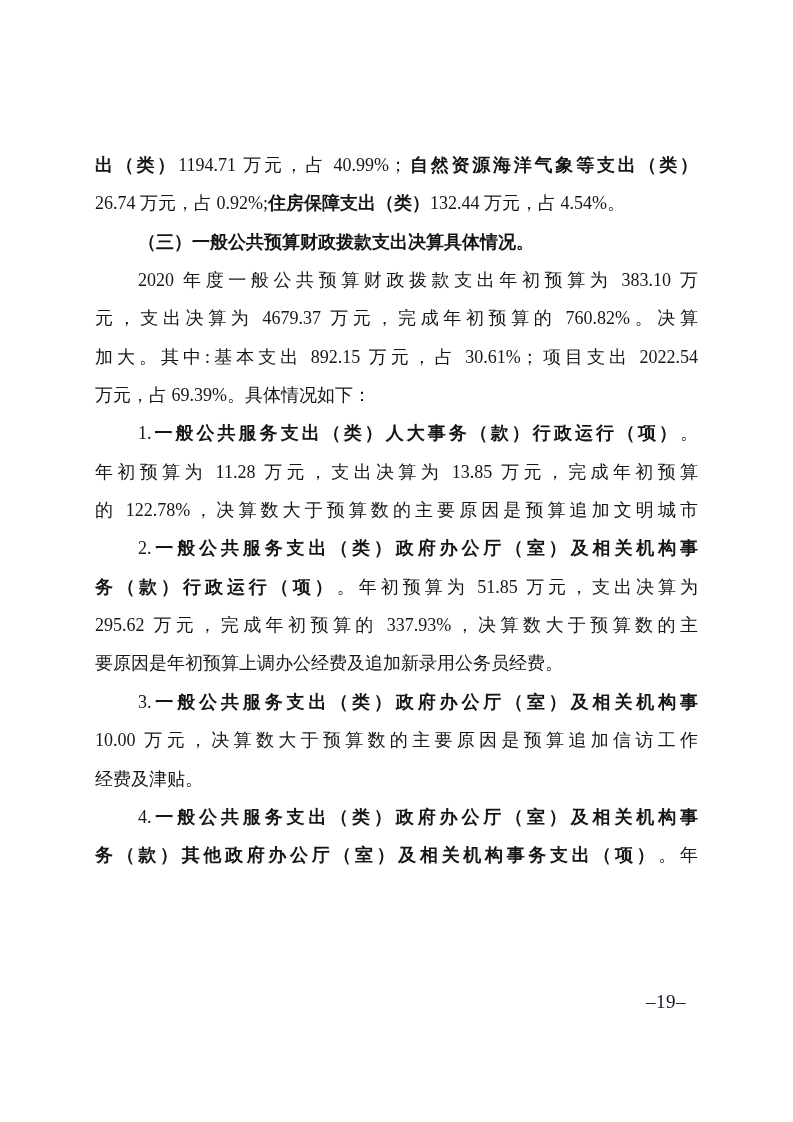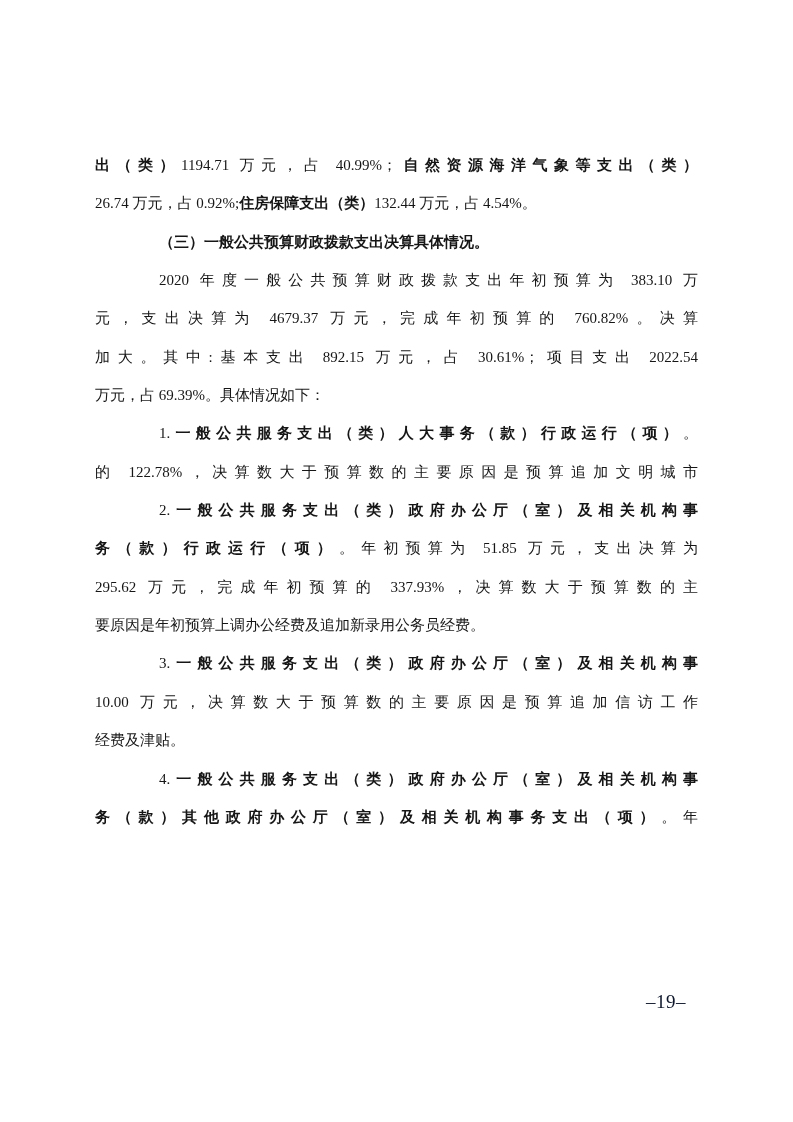--- a/index.html
+++ b/index.html
@@ -17,32 +17,31 @@
     font-family: "Liberation Serif", serif;
     overflow: hidden;
   }
   .doc-body {
     position: absolute;
     left: 95px;
     top: 146px;
     width: 603px;
   }
   .line {
-    font-size: 15px;
+    font-size: 18px;
     line-height: 38.35px;
     height: 38.35px;
     text-align: justify;
     overflow: visible;
   }
   .line.j {
     text-align-last: justify;
   }
   .line.indent {
     text-indent: 43px;
-    margin-left: 21px;
   }
   .seg {
     font-weight: 400;
   }
   .seg.b {
     font-family: "Liberation Sans", sans-serif;
     font-weight: 700;
   }
   .page-num {
     position: absolute;
@@ -60,20 +59,21 @@
 <div class="page">
   <div class="doc-body" id="doc-body">
       <div class="line j"><span class="seg b">出（类）</span><span class="seg">1194.71 万元，占 40.99%；</span><span class="seg b">自然资源海洋气象等支出（类）</span></div>
       <div class="line"><span class="seg">26.74 万元，占 0.92%;</span><span class="seg b">住房保障支出（类）</span><span class="seg">132.44 万元，占 4.54%。</span></div>
       <div class="line indent"><span class="seg b">（三）一般公共预算财政拨款支出决算具体情况。</span></div>
       <div class="line j indent"><span class="seg">2020 年度一般公共预算财政拨款支出年初预算为 383.10 万</span></div>
       <div class="line j"><span class="seg">元，支出决算为 4679.37 万元，完成年初预算的 760.82%。决算</span></div>
       <div class="line j"><span class="seg">加大。其中:基本支出 892.15 万元，占 30.61%；项目支出 2022.54</span></div>
       <div class="line"><span class="seg">万元，占 69.39%。具体情况如下：</span></div>
       <div class="line j indent"><span class="seg">1.</span><span class="seg b">一般公共服务支出（类）人大事务（款）行政运行（项）</span><span class="seg">。</span></div>
+      <div class="line j"><span class="seg">年初预算为 11.28 万元，支出决算为 13.85 万元，完成年初预算</span></div>
       <div class="line j"><span class="seg">的 122.78%，决算数大于预算数的主要原因是预算追加文明城市</span></div>
       <div class="line j indent"><span class="seg">2.</span><span class="seg b">一般公共服务支出（类）政府办公厅（室）及相关机构事</span></div>
       <div class="line j"><span class="seg b">务（款）行政运行（项）</span><span class="seg">。年初预算为 51.85 万元，支出决算为</span></div>
       <div class="line j"><span class="seg">295.62 万元，完成年初预算的 337.93%，决算数大于预算数的主</span></div>
       <div class="line"><span class="seg">要原因是年初预算上调办公经费及追加新录用公务员经费。</span></div>
       <div class="line j indent"><span class="seg">3.</span><span class="seg b">一般公共服务支出（类）政府办公厅（室）及相关机构事</span></div>
       <div class="line j"><span class="seg">10.00 万元，决算数大于预算数的主要原因是预算追加信访工作</span></div>
       <div class="line"><span class="seg">经费及津贴。</span></div>
       <div class="line j indent"><span class="seg">4.</span><span class="seg b">一般公共服务支出（类）政府办公厅（室）及相关机构事</span></div>
       <div class="line j"><span class="seg b">务（款）其他政府办公厅（室）及相关机构事务支出（项）</span><span class="seg">。年</span></div>

